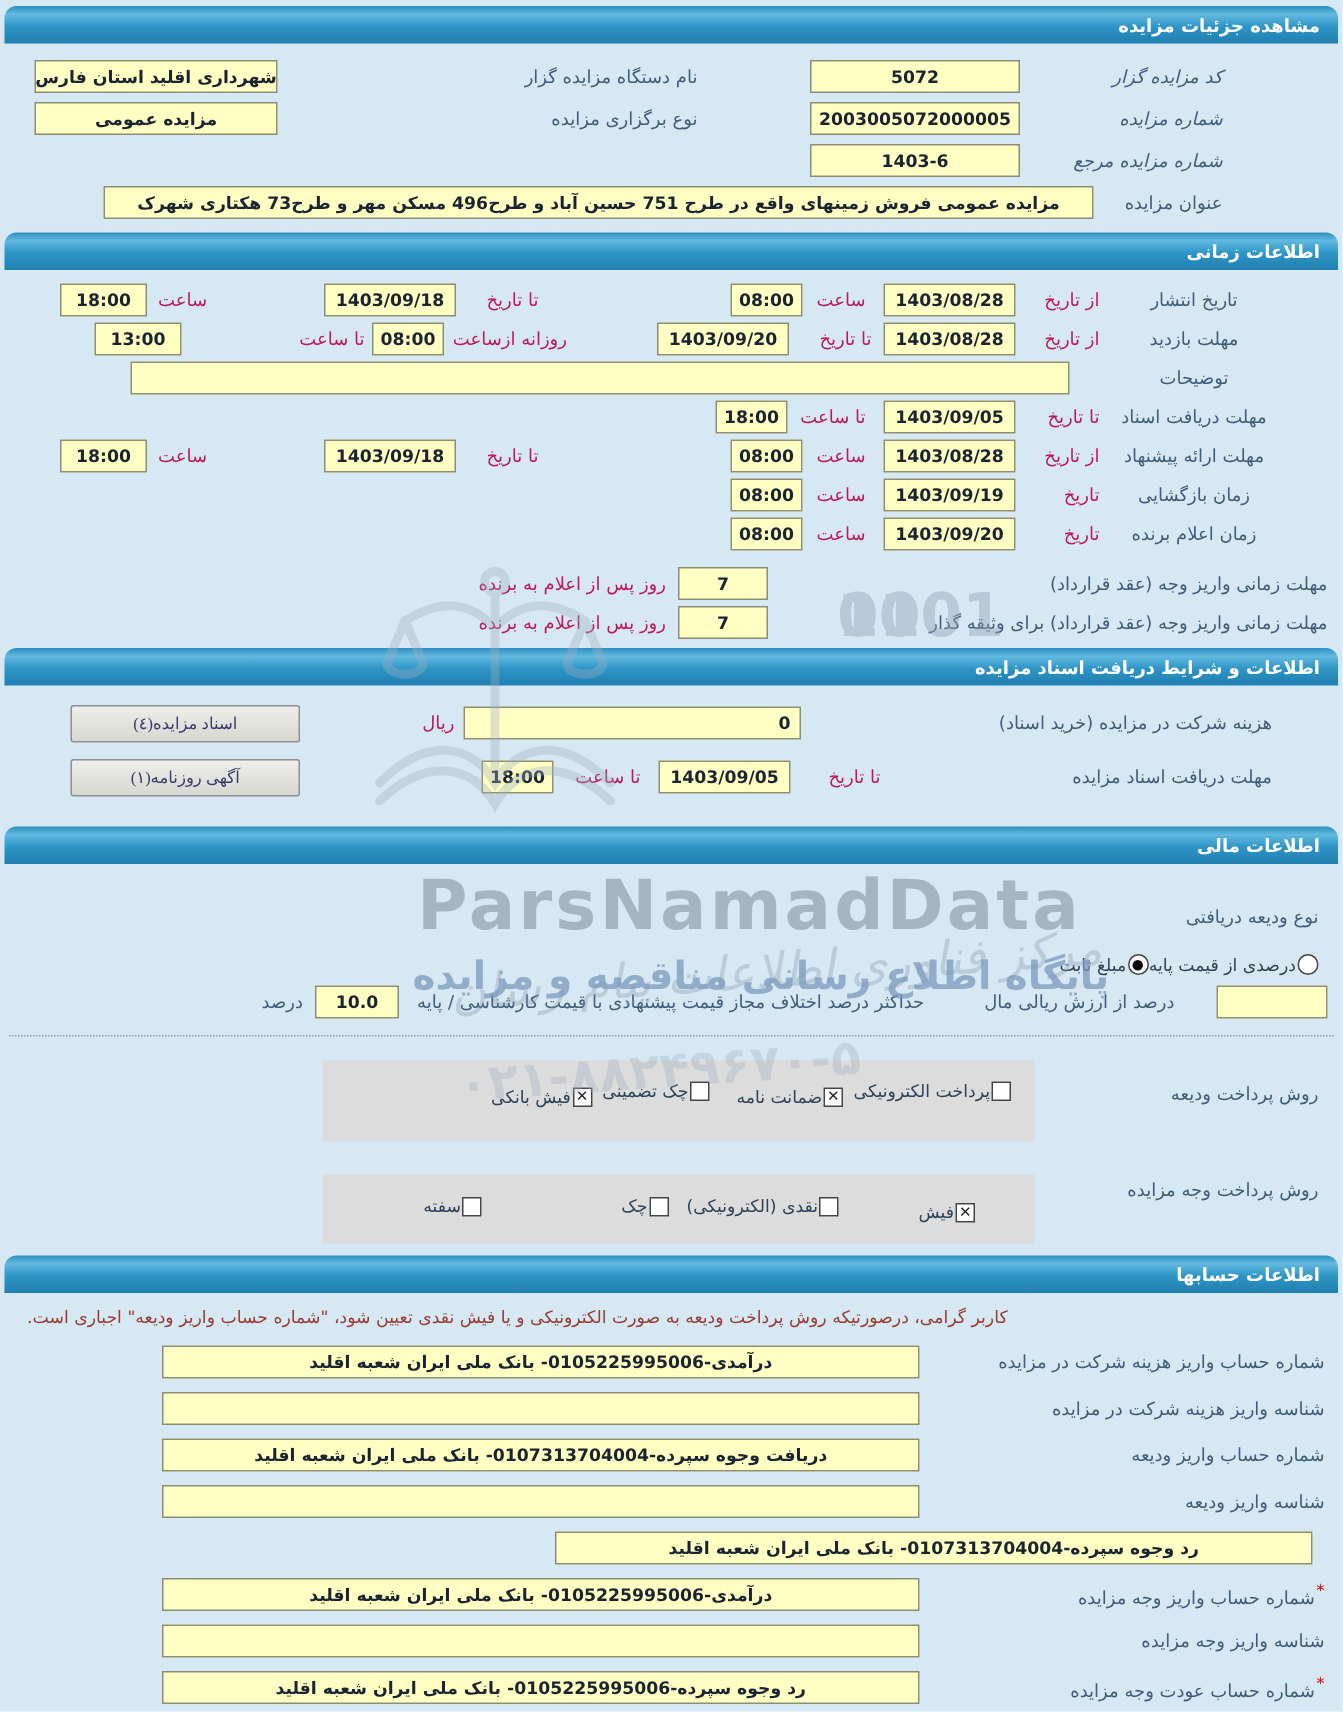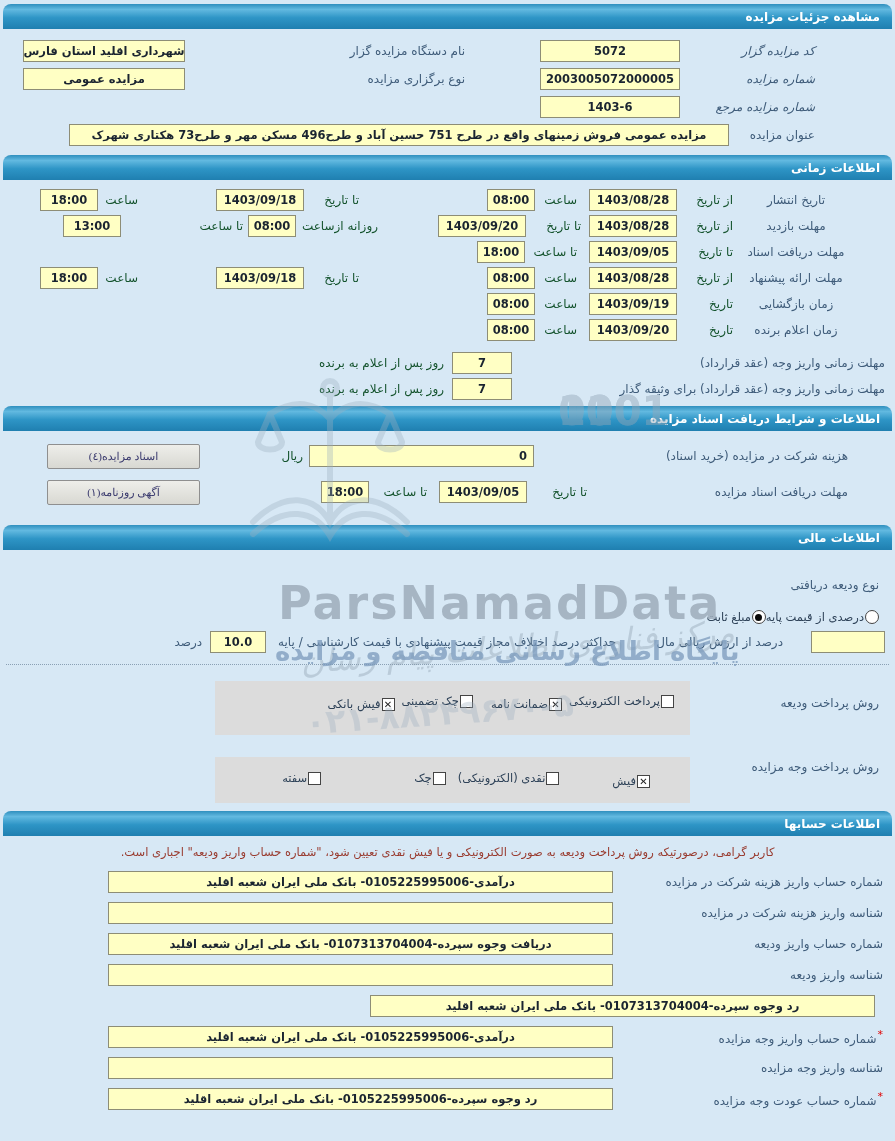--- a/index.html
+++ b/index.html
@@ -5,21 +5,21 @@
   html,body{margin:0;padding:0;}
   .page{position:relative;width:895px;height:1141px;overflow:hidden;direction:rtl;
         background:#d7e8f5;font-family:"DejaVu Sans","Liberation Sans",sans-serif;font-size:12px;}
   
   .hbar{height:25px;margin:0 3px;border-radius:8px 8px 0 0;
         background:linear-gradient(180deg,#2f8fbe 0%,#62b9e0 22%,#2e95c6 55%,#1f7fb0 100%);
         display:flex;align-items:center;color:#ffffff;font-weight:bold;font-size:12px;
         padding:0 12px;box-sizing:border-box;}
   .hbar.main{margin-top:4px;}
   .lbl{color:#3f5c7a;}
-  .sub{color:#14532d;white-space:nowrap;}
+  .sub{color:#be185d;white-space:nowrap;}
   .ybox{background:#ffffc4;border:1px solid #8d8d76;height:22px;box-sizing:border-box;
         display:flex;align-items:center;justify-content:center;
         font-weight:bold;font-size:11.5px;color:#1a2430;white-space:nowrap;overflow:hidden;}
   .sp{display:inline-block;height:1px;flex:0 0 auto;}
   .btn{height:25px;background:linear-gradient(180deg,#eeeeea,#d8d8d2);border:1px solid #8f8f8f;
        border-radius:2px;color:#3a3a6e;font-size:11px;display:flex;align-items:center;
        justify-content:center;font-family:inherit;}
   
   .gen{padding:10px 0 4px;}
   .grow{display:flex;align-items:center;height:24px;margin-bottom:4px;padding-right:80px;}
@@ -53,21 +53,21 @@
   .panel.dp{height:54px;padding:13px 16px 0 10px;}
   .panel.pm{height:46px;padding:14px 40px 0 16px;}
   .dp .opt{margin-left:7px;}
   .dp .opt:nth-child(2){margin-left:18px;}
   .pm .opt:nth-child(1){margin-left:53px;}
   .pm .opt:nth-child(2){margin-left:12px;}
   .pm .opt:nth-child(3){margin-left:93px;}
   .dotted{border-top:1px dotted #8aa0b4;margin:10px 6px 0;}
   
   .acc{padding:5px 0 0;}
-  .notice{color:#993b2f;font-size:11.5px;text-align:center;padding:4px 18px 10px;}
+  .notice{color:#993b2f;font-size:11.5px;text-align:left;padding:4px 18px 10px;}
   .acc-row{display:flex;align-items:center;height:25px;margin-bottom:6px;padding-right:12px;}
   .acc-lblwrap{flex:0 0 262px;color:#3f5c7a;}
   .req{color:#e00000;font-size:11px;vertical-align:super;margin-left:1px;}
   .acc-box{flex:0 0 505px;margin-right:8px;}
   
   .wm{position:absolute;inset:0;pointer-events:none;z-index:50;}
   .wm *{position:absolute;white-space:nowrap;}
   .wm-brand{left:278px;top:576px;font-size:46px;font-weight:bold;letter-spacing:2px;
             color:#9aa9b7;opacity:.8;direction:ltr;}
   .wm-digits{left:558px;top:388px;font-size:40px;font-weight:bold;color:#93a7b8;opacity:.45;
@@ -166,20 +166,25 @@
       <span class="ybox dbox">1403/09/20</span>
       <i class="sp" style="width:60px"></i>
       <span class="sub" style="flex:0 0 82px">روزانه ازساعت</span>
       <span class="ybox tbox">08:00</span>
       <i class="sp" style="width:5px"></i>
       <span class="sub" style="flex:0 0 52px">تا ساعت</span>
       <i class="sp" style="width:70px"></i>
       <span class="ybox tbox2">13:00</span>
     </div>
 
+    <div class="trow">
+      <span class="lbl tlbl">توضیحات</span>
+      <i class="sp" style="width:22px"></i>
+      <span class="ybox" style="flex:0 0 626px"></span>
+    </div>
 
     <div class="trow">
       <span class="lbl tlbl">مهلت دریافت اسناد</span>
       <i class="sp" style="width:2px"></i>
       <span class="sub" style="flex:0 0 56px">تا تاریخ</span>
       <span class="ybox dbox">1403/09/05</span>
       <i class="sp" style="width:12px"></i>
       <span class="sub" style="flex:0 0 52px">تا ساعت</span>
       <span class="ybox tbox">18:00</span>
     </div>

